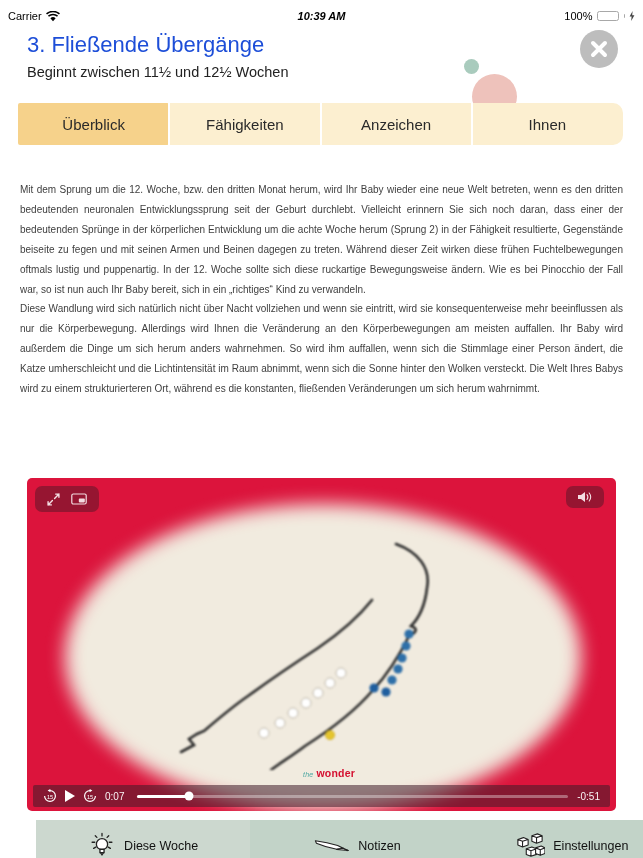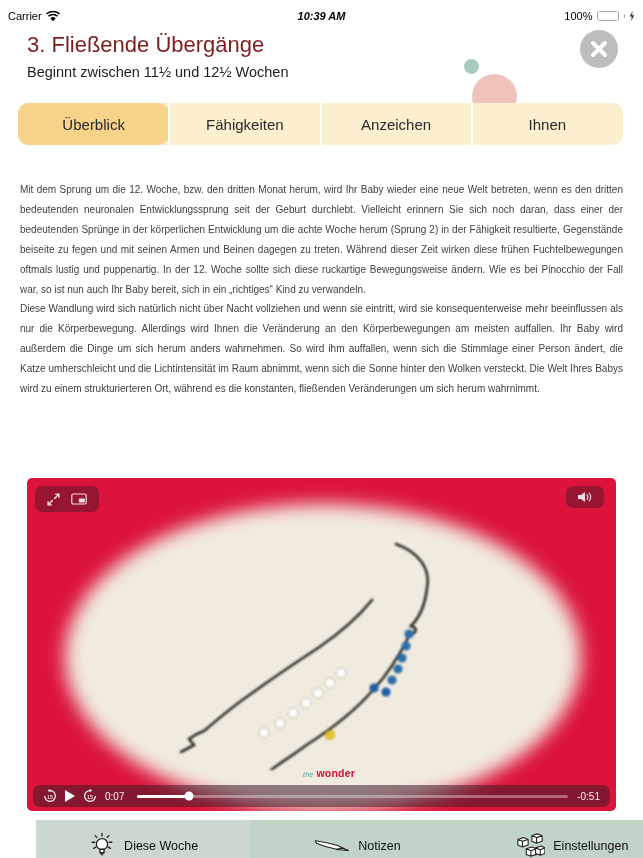--- a/index.html
+++ b/index.html
@@ -13,55 +13,55 @@
   .status-bar { position:absolute; top:0; left:0; width:643px; height:22px;
     display:flex; align-items:center; justify-content:space-between; padding:16px 8px;
     font-size:11px; font-weight:500; color:#000; }
   .status-left, .status-right { display:flex; align-items:center; gap:4px; }
   .status-time { position:absolute; left:0; right:0; text-align:center; font-weight:600;font-style:italic; }
   .battery-body { width:22px; height:10px; border:1px solid #a8a8a8; border-radius:2.5px; padding:1px; }
   .battery-fill { width:100%; height:100%; background:#53d769; border-radius:1px; }
   .battery-tip { width:1.5px; height:4px; background:#a8a8a8; border-radius:0 1px 1px 0; margin-left:1px; }
 
   
-  .page-title { position:absolute; left:27px; top:32px; font-size:22px; font-weight:400; color:#7f1d1d; }
+  .page-title { position:absolute; left:27px; top:32px; font-size:22px; font-weight:400; color:#1d4ed8; }
   .page-subtitle { position:absolute; left:27px; top:64px; font-size:14.5px; color:#222; }
   .close-btn { position:absolute; left:580px; top:30px; width:38px; height:38px; border-radius:50%;
     background:#bdbdbd; display:flex; align-items:center; justify-content:center; z-index:3; }
   .deco-teal { position:absolute; left:464px; top:59px; width:15px; height:15px; border-radius:50%; background:#a9cbbd; }
   .deco-pink { position:absolute; left:472px; top:74px; width:45px; height:45px; border-radius:50%; background:#eec2bb; }
 
   
   .pill-tabs { position:absolute; left:18px; top:103px; width:605px; height:42px;
     background:#fcefd0; border-radius:10px; display:flex; z-index:2; }
   .pill-tab { flex:1; display:flex; align-items:center; justify-content:center;
     font-size:15px; color:#2a2a2a; position:relative; cursor:default; }
   .pill-tab + .pill-tab::before { content:""; position:absolute; left:-1px; top:0; bottom:0; width:2px; background:#fff; }
-  .pill-tab.selected { background:#f6d28b; border-radius:10px; }
+  .pill-tab.selected { background:#f6d28b; border-radius:2px; }
 
   
   .article { position:absolute; left:20px; top:180px; width:603px;
     font-size:10px; line-height:19.9px; color:#3e3e3e; text-align:justify; }
   .article p { margin:0; }
 
   
   .video { position:absolute; left:27px; top:478px; width:589px; height:333px;
     background:#dc143c; border-radius:5px; overflow:hidden; }
   .video-ellipse { position:absolute; left:38px; top:26px; width:516px; height:306px;
     border-radius:50%; background:#f1ebdf; filter:blur(9px); }
   .sketch { position:absolute; left:103px; top:52px; filter:blur(1px); }
   .vid-pill { background:rgba(92,22,40,.55); border-radius:7px; display:flex;
     align-items:center; justify-content:space-evenly; position:absolute; }
   .vid-topleft { left:8px; top:8px; width:64px; height:26px; }
   .vid-mute { right:12px; top:8px; width:38px; height:22px; }
   .wonder-logo { position:absolute; left:276px; top:289px; font-size:10.5px; font-weight:bold;
     color:#d40f2f; letter-spacing:.2px; }
   .wonder-logo .the { font-size:7px; color:#4aa6a0; font-style:italic; font-weight:normal; }
   .vid-controls { position:absolute; left:6px; bottom:4px; width:577px; height:22px;
-    background:rgba(62,28,40,.55); border-radius:7px; display:flex; align-items:center;
+    background:rgba(62,28,40,.55); border-radius:2px; display:flex; align-items:center;
     padding:0 10px; gap:8px; }
   .vc-time { font-size:10px; color:rgba(255,255,255,.95); min-width:24px; }
   .vc-time.right { text-align:right; }
   .track { flex:1; height:3px; background:rgba(255,255,255,.35); border-radius:2px; position:relative; }
   .track-fill { height:100%; background:#fff; border-radius:2px; }
   .knob { position:absolute; top:50%; transform:translate(-50%,-50%); width:9px; height:9px;
     background:#fff; border-radius:50%; }
 
   
   .bottom-nav { position:absolute; left:0; top:820px; width:643px; height:52px;

